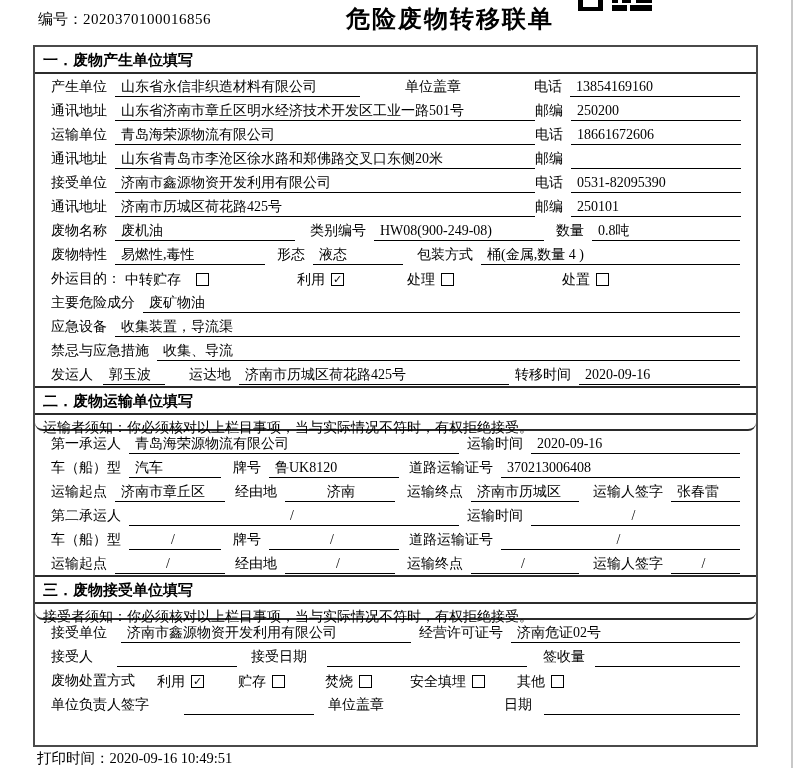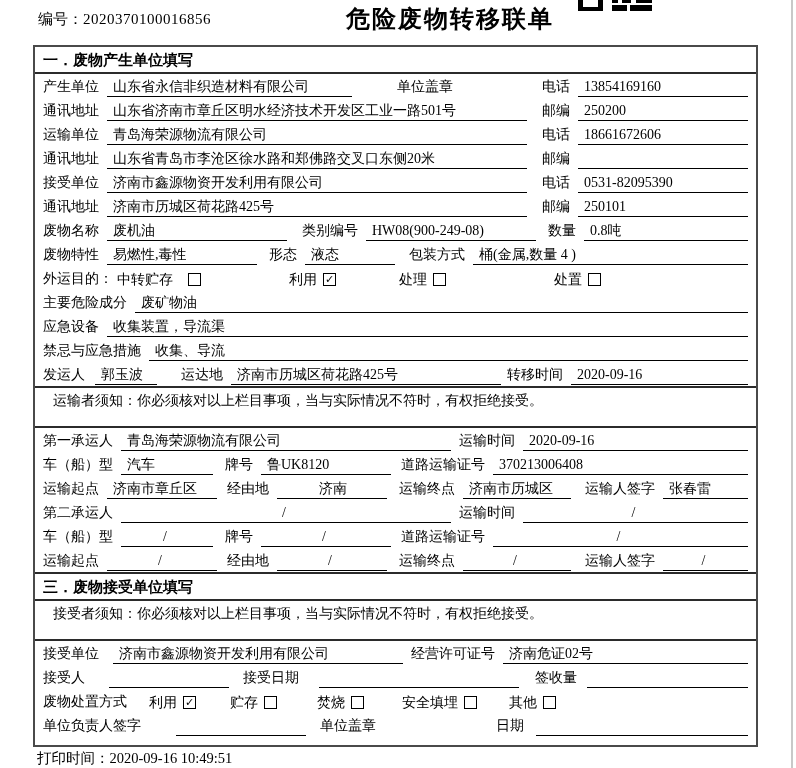--- a/index.html
+++ b/index.html
@@ -28,23 +28,23 @@
     position: absolute; left: 33px; top: 45px; width: 725px; height: 702px;
     border: 2px solid #4a4a4a; background: #fff; overflow: hidden;
   }
   .section + .section { border-top: 2px solid #2b2b2b; }
   .sec-header {
     height: 27px; line-height: 26px; padding-left: 8px;
     font-weight: bold; font-size: 15px;
     border-bottom: 2px solid #2b2b2b;
     font-family: "Liberation Sans", "DejaVu Sans", sans-serif;
   }
-  .notice { height: 40px; line-height: 26px; padding-left: 18px; border-bottom: 2px solid #2b2b2b; white-space: nowrap; }
-
-  .row { display: flex; align-items: flex-end; padding: 0 8px; height: 24px; }
+  .notice { height: 16px; line-height: 26px; padding-left: 8px; border-bottom: 2px solid #2b2b2b; white-space: nowrap; border-radius: 9px; }
+
+  .row { display: flex; align-items: flex-end; padding: 0 16px; height: 24px; }
   .lbl { white-space: nowrap; height: 21px; line-height: 20px; flex: none; }
   .val {
     border-bottom: 1px solid #000; padding: 0 4px 0 6px;
     height: 20px; line-height: 19px; white-space: nowrap; overflow: hidden;
     margin-bottom: 1px; flex: none;
   }
   .grow { flex: 1 1 auto; }
   .ctr { text-align: center; padding-left: 0; }
   .mla { margin-left: auto; }
   .opt { display: flex; align-items: center; gap: 6px; height: 21px; white-space: nowrap; flex: none; }
@@ -182,20 +182,21 @@
       <span class="lbl">发运人</span>
       <span class="val" style="width:62px;margin-left:10px;">郭玉波</span>
       <span class="lbl" style="margin-left:24px;">运达地</span>
       <span class="val" style="width:270px;margin-left:8px;">济南市历城区荷花路425号</span>
       <span class="lbl" style="margin-left:6px;">转移时间</span>
       <span class="val grow" style="margin-left:8px;">2020-09-16</span>
     </div>
   </div>
 
   <div class="section">
+    <div class="sec-header">二．废物运输单位填写</div>
     <div class="notice">运输者须知：你必须核对以上栏目事项，当与实际情况不符时，有权拒绝接受。</div>
 
     <div class="row">
       <span class="lbl">第一承运人</span>
       <span class="val" style="width:330px;margin-left:8px;">青岛海荣源物流有限公司</span>
       <span class="lbl" style="margin-left:8px;">运输时间</span>
       <span class="val grow" style="margin-left:8px;">2020-09-16</span>
     </div>
 
     <div class="row">

